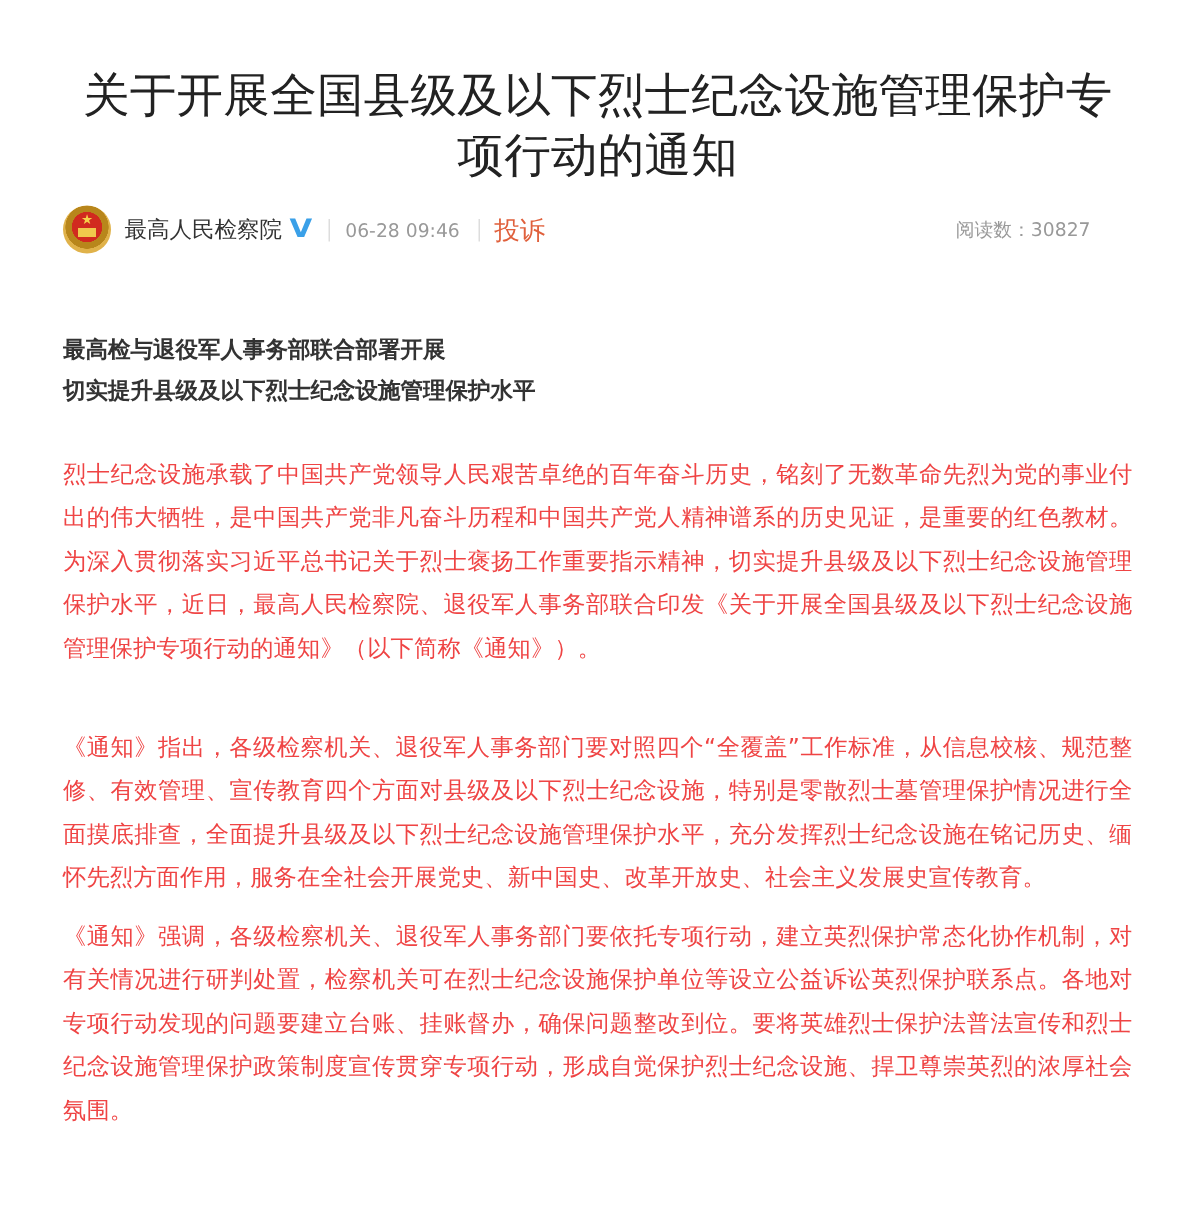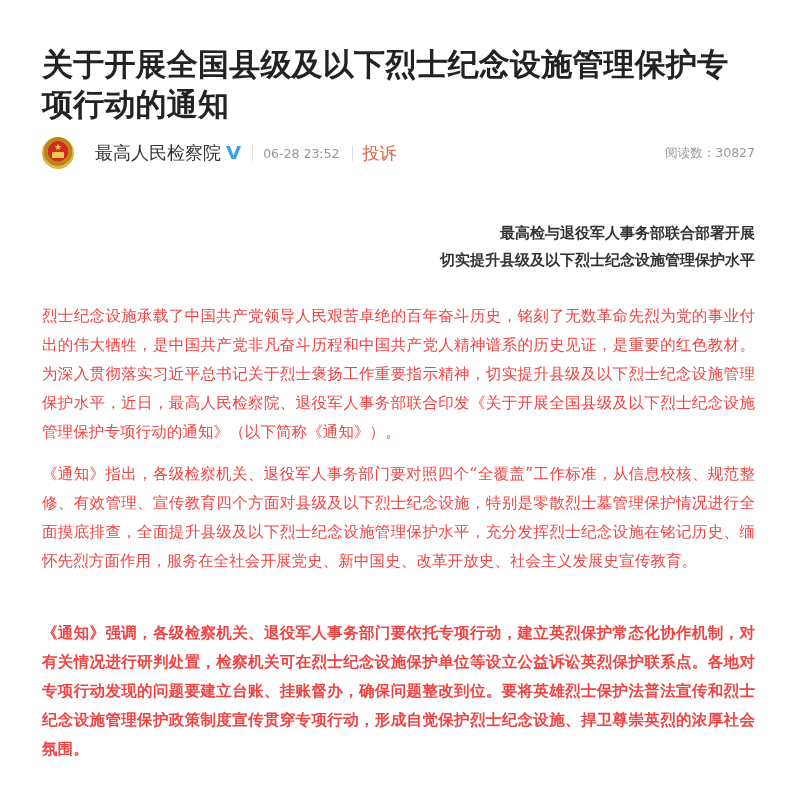--- a/index.html
+++ b/index.html
@@ -15,24 +15,25 @@
       color: #333333;
     }
     .article {
       position: relative;
       padding: 0 42px 0 42px;
     }
     .title {
       margin: 0;
       padding-top: 44px;
       font-size: 31px;
-      font-weight: bold;
+      font-weight: normal;
       line-height: 40px;
       color: #222222;
       letter-spacing: 0.2px;
+      text-align: center;
     }
     .meta {
       position: relative;
       display: flex;
       align-items: center;
       height: 36px;
       margin-top: 11px;
       font-size: 12px;
       color: #999999;
     }
@@ -55,22 +56,22 @@
     }
     .avatar .gate {
       position: absolute;
       left: 10px;
       top: 15px;
       width: 12px;
       height: 6px;
       background: #f0c84c;
     }
     .author {
-      margin-left: 21px;
-      font-size: 18px;
+      margin-left: 9px;
+      font-size: 15px;
       color: #333333;
     }
     .vbadge {
       margin-left: 6px;
       color: #3aa0e8;
       font-weight: bold;
       font-size: 17px;
       line-height: 16px;
       font-family: "DejaVu Sans", sans-serif;
       transform: scaleX(1.15);
@@ -86,59 +87,59 @@
       color: #999999;
     }
     .report {
       font-size: 17px;
       color: #e0603c;
       text-decoration: none;
       cursor: pointer;
     }
     .reads {
       position: absolute;
-      right: 0;
+      right: 28px;
       font-size: 12.5px;
       color: #999999;
     }
     .subhead {
       margin-top: 49px;
-      text-align: right;
+      text-align: left;
       font-weight: bold;
       font-size: 15px;
       line-height: 27px;
       color: #333333;
     }
     .para {
       margin: 0;
       font-size: 15.5px;
       line-height: 29px;
       color: #ef4444;
       text-align: justify;
       letter-spacing: 0.1px;
     }
     .p1 { margin-top: 28px; }
-    .p2 { margin-top: 13px; }
-    .p3 { margin-top: 43px; font-weight: bold; }
+    .p2 { margin-top: 37px; }
+    .p3 { margin-top: 10px; }
   </style>
 </head>
 <body>
 
 <div class="article">
   <h1 class="title">关于开展全国县级及以下烈士纪念设施管理保护专项行动的通知</h1>
 
   <div class="meta">
     <div class="avatar">
       <span class="star">★</span>
       <span class="gate"></span>
     </div>
     <a class="author">最高人民检察院</a>
     <span class="vbadge">V</span>
     <span class="sep"></span>
-    <span class="time">06-28 23:52</span>
+    <span class="time">06-28 09:46</span>
     <span class="sep"></span>
     <a class="report">投诉</a>
     <span class="reads">阅读数：30827</span>
   </div>
 
   <div class="subhead">
     <div>最高检与退役军人事务部联合部署开展</div>
     <div>切实提升县级及以下烈士纪念设施管理保护水平</div>
   </div>
 

